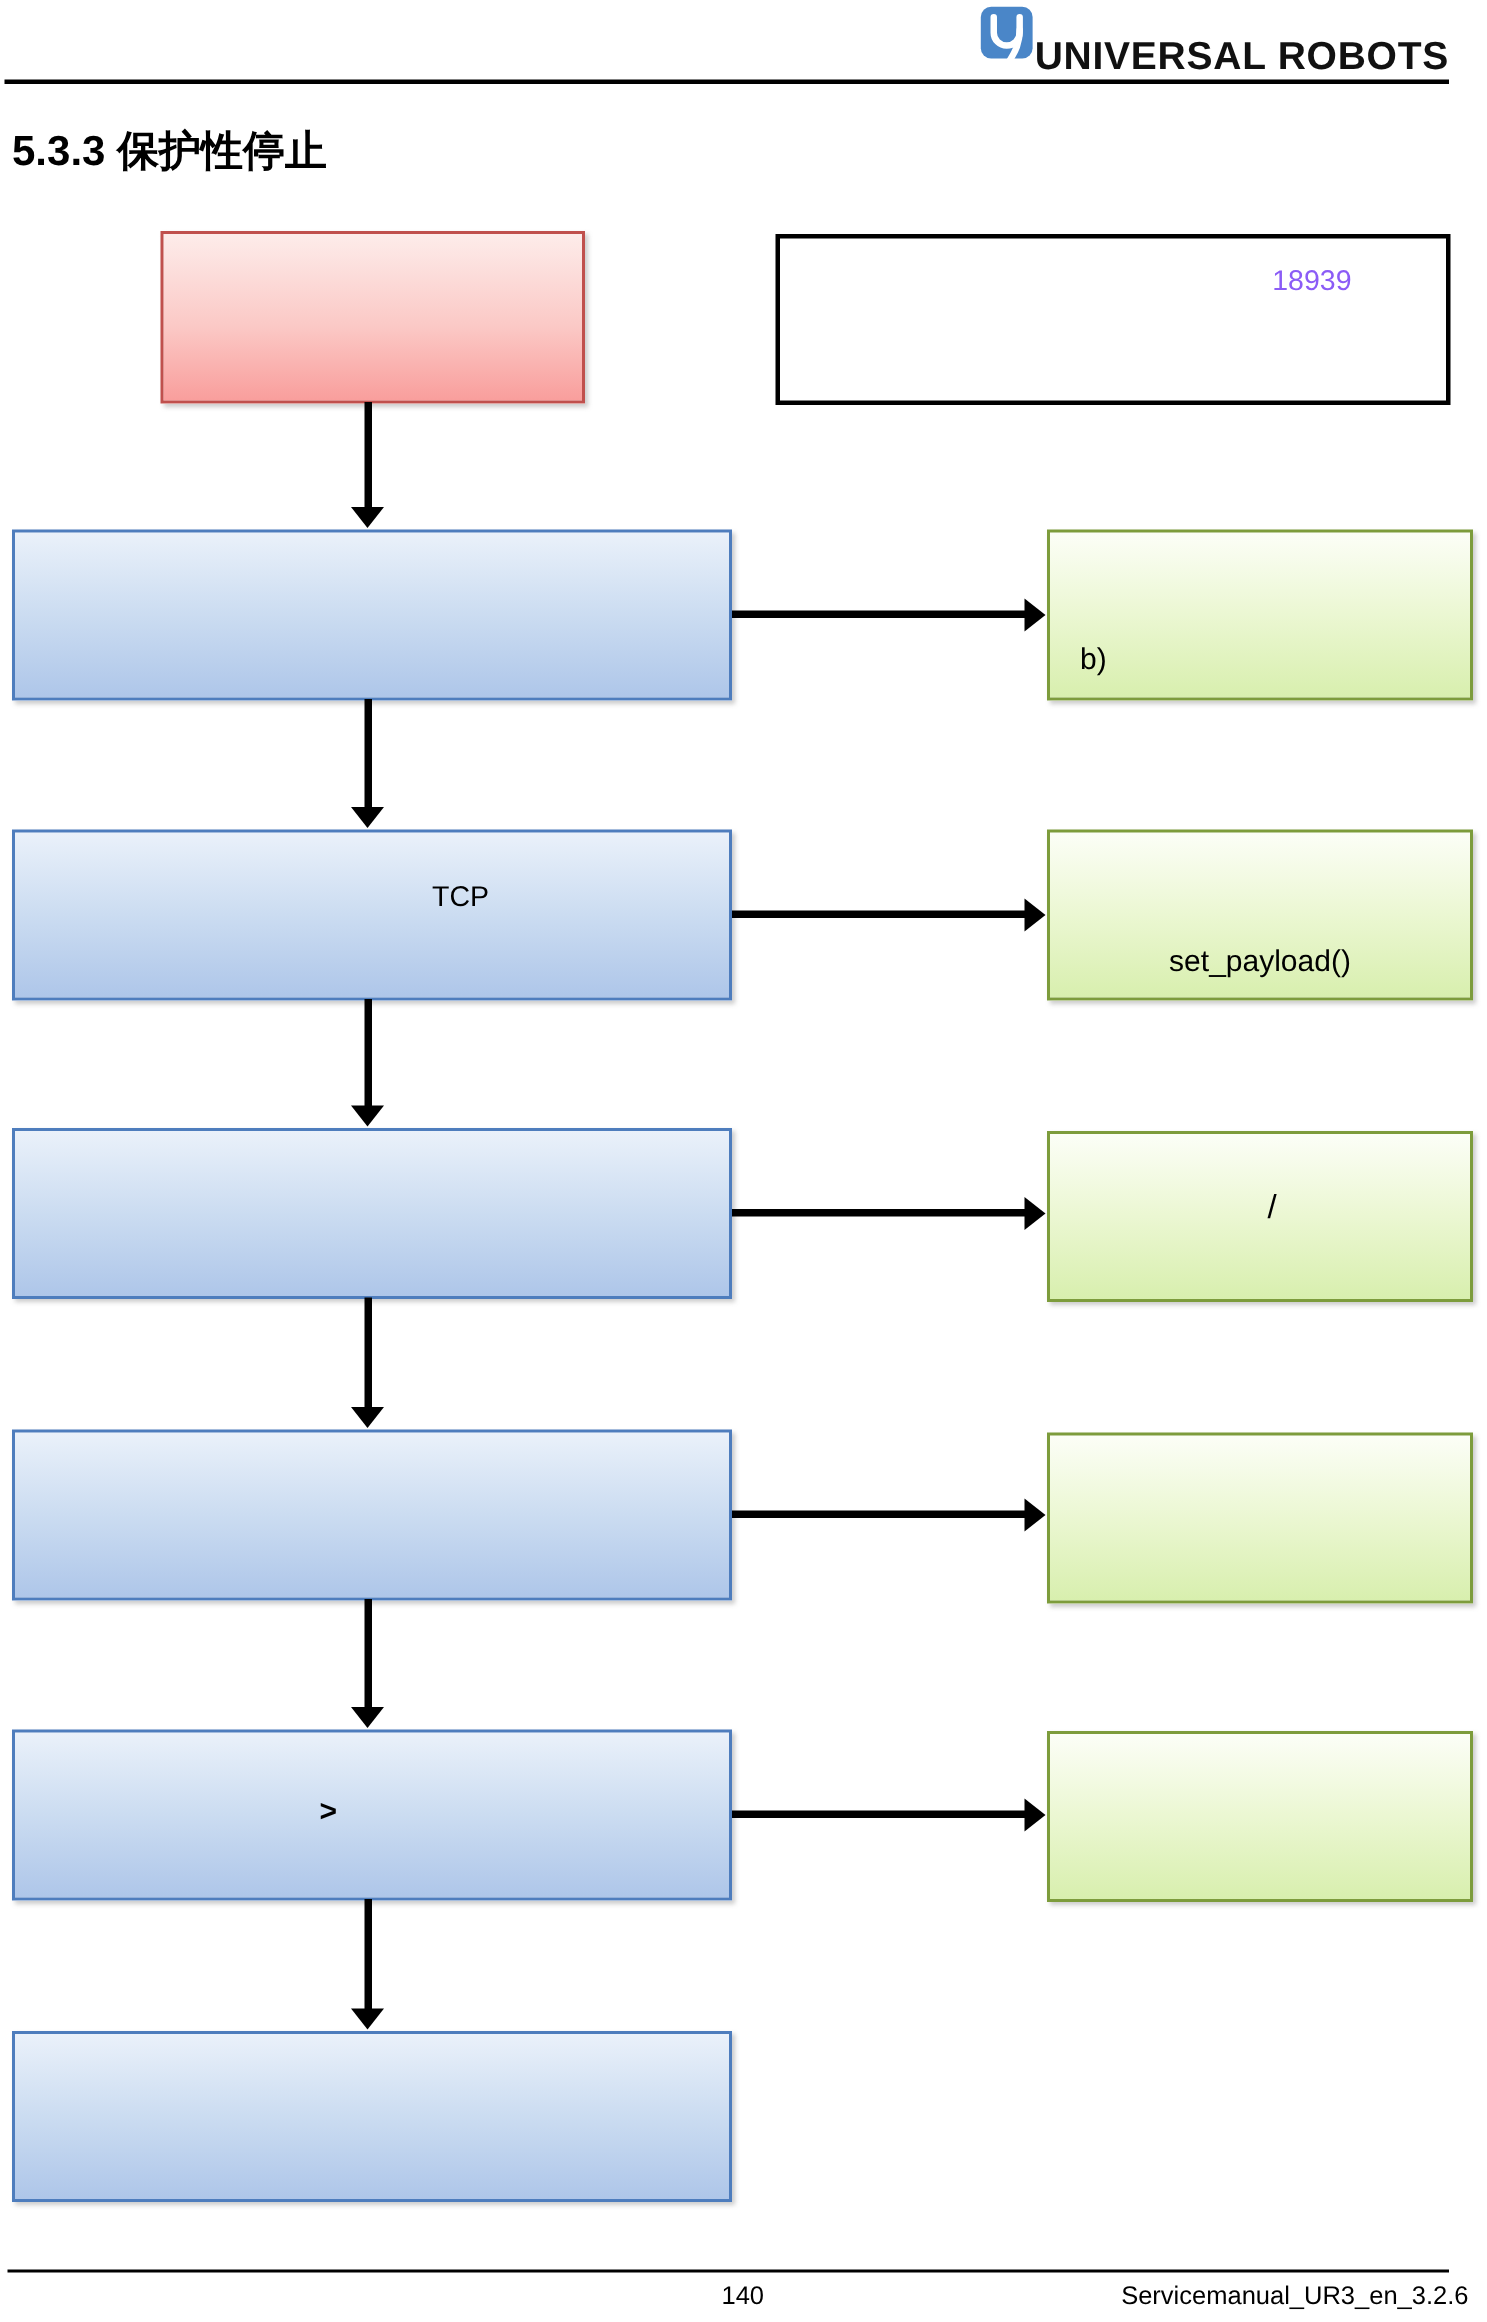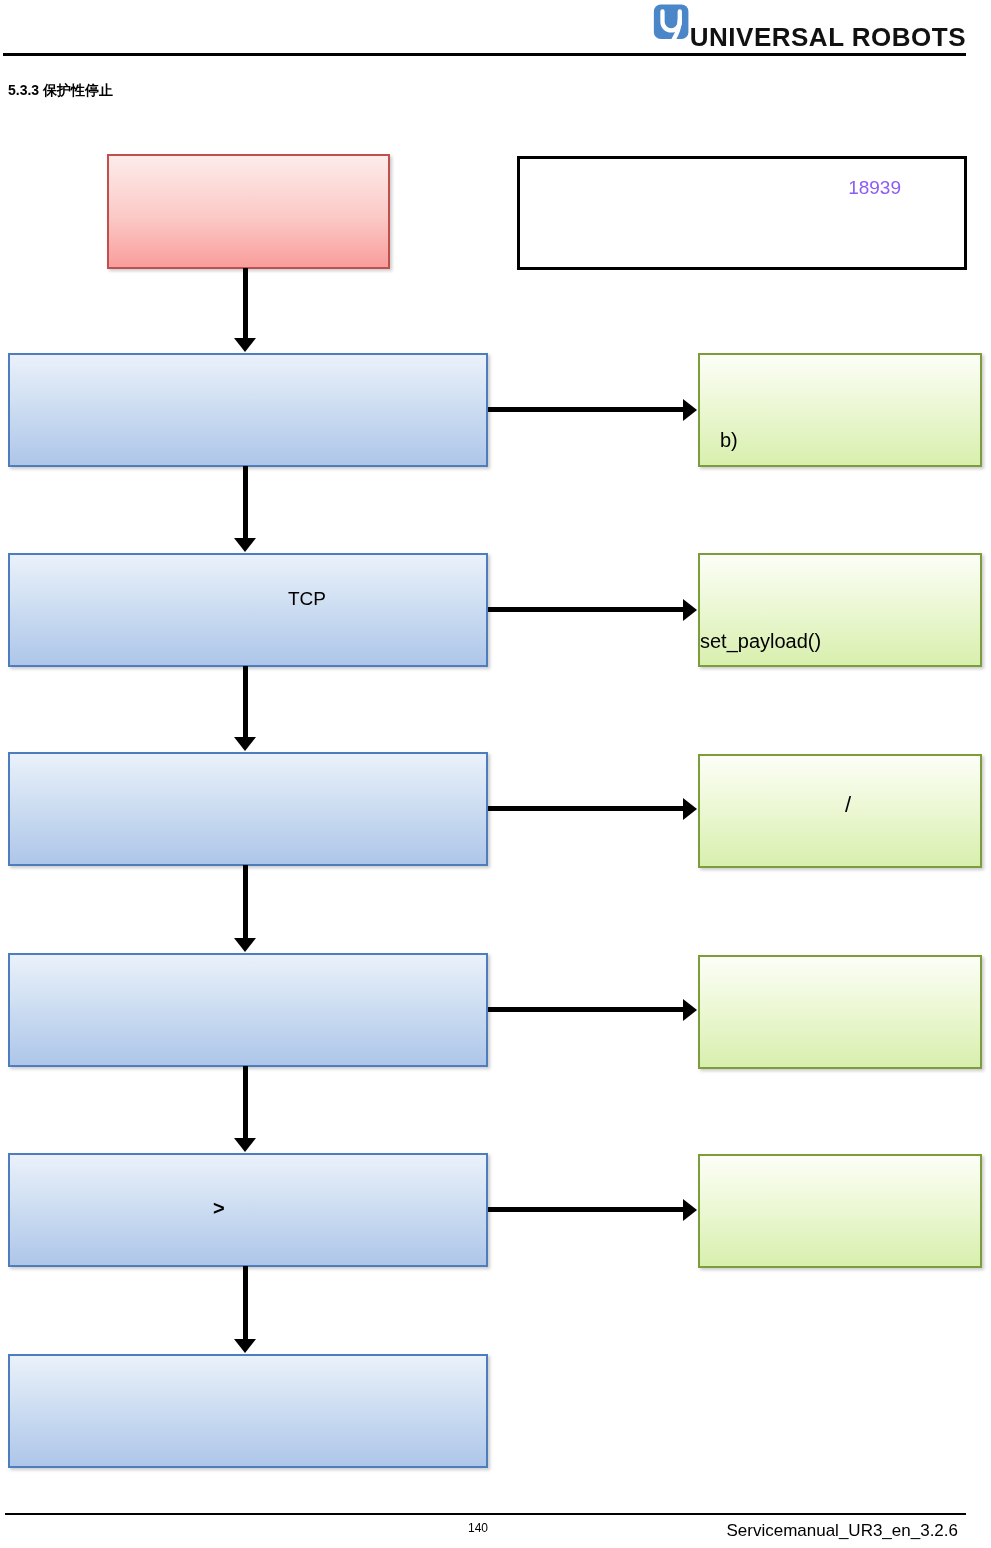--- a/index.html
+++ b/index.html
@@ -6,21 +6,21 @@
   .page{
     position:relative;width:991px;height:1548px;background:#ffffff;
     font-family:"Liberation Sans",sans-serif;color:#000;overflow:hidden;
   }
   
   .logo-icon{position:absolute;left:653px;top:3px;width:38px;height:41px;overflow:visible;}
   .brand{position:absolute;right:25px;top:22px;font-size:26px;font-weight:bold;
          letter-spacing:0.5px;color:#111;white-space:nowrap;}
   .header-rule{position:absolute;left:3px;top:53px;width:963px;height:3px;background:#000;}
   
-  .title{position:absolute;left:8px;top:82px;font-size:14px;font-weight:bold;margin:0;}
+  .title{position:absolute;left:8px;top:82px;font-size:28px;font-weight:bold;margin:0;}
   
   .box{position:absolute;box-sizing:border-box;box-shadow:2px 2px 3px rgba(110,110,110,.35);}
   .start{
     left:107px;top:154px;width:283px;height:115px;
     border:2px solid #c0504d;
     background:linear-gradient(180deg,#fdecea 0%,#fbc9c6 55%,#f99e9c 100%);
   }
   .info{
     left:517px;top:156px;width:450px;height:114px;background:#fff;
     border:3px solid #000;box-shadow:none;
@@ -38,36 +38,36 @@
     border:2px solid #7d9c3c;
     background:linear-gradient(180deg,#fcfef7 0%,#ebf7d2 50%,#d8efae 100%);
   }
   .p1{top:353px;} .p2{top:553px;} .p3{top:752px;}
   .p4{top:953px;} .p5{top:1153px;} .p6{top:1354px;}
   .g1{top:353px;} .g2{top:553px;} .g3{top:754px;} .g4{top:955px;} .g5{top:1154px;}
   .label{position:absolute;font-size:19px;color:#000;white-space:nowrap;}
   .p2 .label{left:278px;top:33px;}
   .p5 .label{left:203px;top:42px;font-size:20px;font-weight:bold;}
   .g1 .label{left:20px;top:74px;font-size:20px;}
-  .g2 .label{left:0;right:0;top:75px;text-align:left;font-size:20px;}
+  .g2 .label{left:0;right:0;top:75px;text-align:center;font-size:20px;}
   .g3 .label{left:0;right:0;top:36px;text-align:center;padding-left:16px;font-size:22px;}
   
   .varrow{position:absolute;left:243px;width:5px;background:#000;}
   .varrow::after{content:"";position:absolute;left:-9px;bottom:-13px;width:0;height:0;
     border-left:11px solid transparent;border-right:11px solid transparent;border-top:14px solid #000;}
   .va0{top:268px;height:71px;} .va1{top:466px;height:73px;} .va2{top:666px;height:72px;}
   .va3{top:865px;height:74px;} .va4{top:1066px;height:73px;} .va5{top:1266px;height:74px;}
   .harrow{position:absolute;left:488px;width:196px;height:5px;background:#000;}
   .harrow::after{content:"";position:absolute;right:-13px;top:-8px;width:0;height:0;
     border-top:11px solid transparent;border-bottom:11px solid transparent;border-left:14px solid #000;}
   .ha1{top:407px;} .ha2{top:607px;} .ha3{top:806px;} .ha4{top:1007px;} .ha5{top:1207px;}
   
   .footer-rule{position:absolute;left:5px;top:1513px;width:961px;height:2px;background:#000;}
-  .page-num{position:absolute;left:468px;top:1521px;font-size:12px;}
-  .doc-name{position:absolute;right:33px;top:1521px;font-size:17px;}
+  .page-num{position:absolute;left:481px;top:1521px;font-size:17px;}
+  .doc-name{position:absolute;right:12px;top:1521px;font-size:17px;}
 </style>
 </head>
 <body>
 
 <div class="page">
 
   <svg class="logo-icon" viewBox="0 0 44 46">
     <rect x="1" y="1" width="40" height="40" rx="8" fill="#4a86c8"></rect>
     <path d="M11 9 v12 a10 10 0 0 0 20 0 V9" fill="none" stroke="#ffffff" stroke-width="5" stroke-linecap="round"></path>
     <path d="M31 19 c0 10 -3 16 -8 24" fill="none" stroke="#ffffff" stroke-width="5" stroke-linecap="round"></path>

